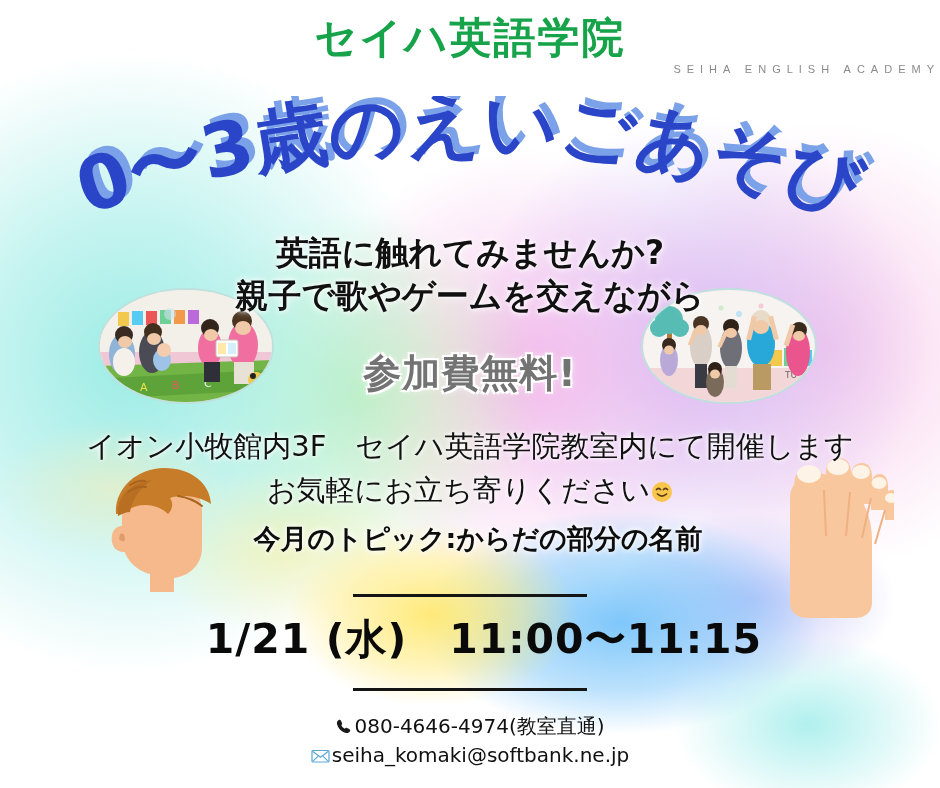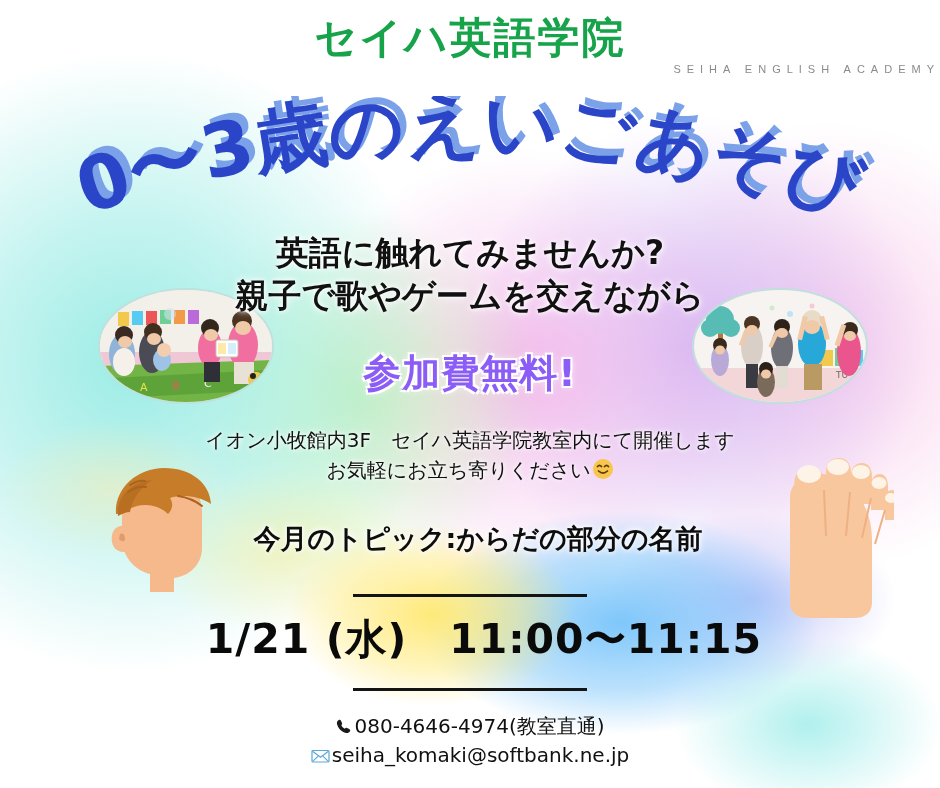--- a/index.html
+++ b/index.html
@@ -94,21 +94,21 @@
 
   
   .photo {
     position: absolute;
     border-radius: 50%;
     overflow: hidden;
     border: 2px solid #bfe0dc;
     z-index: 5;
   }
   .photo-left  { left: 98px;  top: 288px; width: 172px; height: 112px; }
-  .photo-right { left: 692px; top: 288px; width: 172px; height: 112px; }
+  .photo-right { left: 641px; top: 288px; width: 172px; height: 112px; }
   .photo svg { display: block; width: 100%; height: 100%; }
 
   
   .illus { position: absolute; z-index: 4; }
   .illus-head { left: 78px;  top: 452px; width: 160px; height: 160px; }
   .illus-foot { left: 782px; top: 452px; width: 112px; height: 168px; }
   .illus svg { display: block; width: 100%; height: 100%; }
 
   
   .txt {
@@ -125,30 +125,30 @@
     font-weight: bold;
     color: #111111;
     line-height: 1.30;
     letter-spacing: 0px;
     text-shadow: 0 0 4px #ffffff, 0 0 8px #ffffff;
   }
   .free {
     top: 348px;
     font-size: 38px;
     font-weight: bold;
-    color: #8b5cf6;
+    color: #737373;
     letter-spacing: 1px;
     text-shadow:
       -2px -2px 0 #ffffff, 2px -2px 0 #ffffff,
       -2px  2px 0 #ffffff, 2px  2px 0 #ffffff,
        0 0 9px #ffffff;
   }
   .venue {
     top: 425px;
-    font-size: 20px;
+    font-size: 29px;
     font-weight: 500;
     color: #111111;
     line-height: 1.50;
     text-shadow: 0 0 4px #ffffff, 0 0 7px #ffffff;
   }
   .topic {
     top: 521px;
     font-size: 27px;
     font-weight: bold;
     color: #0d0d0d;

